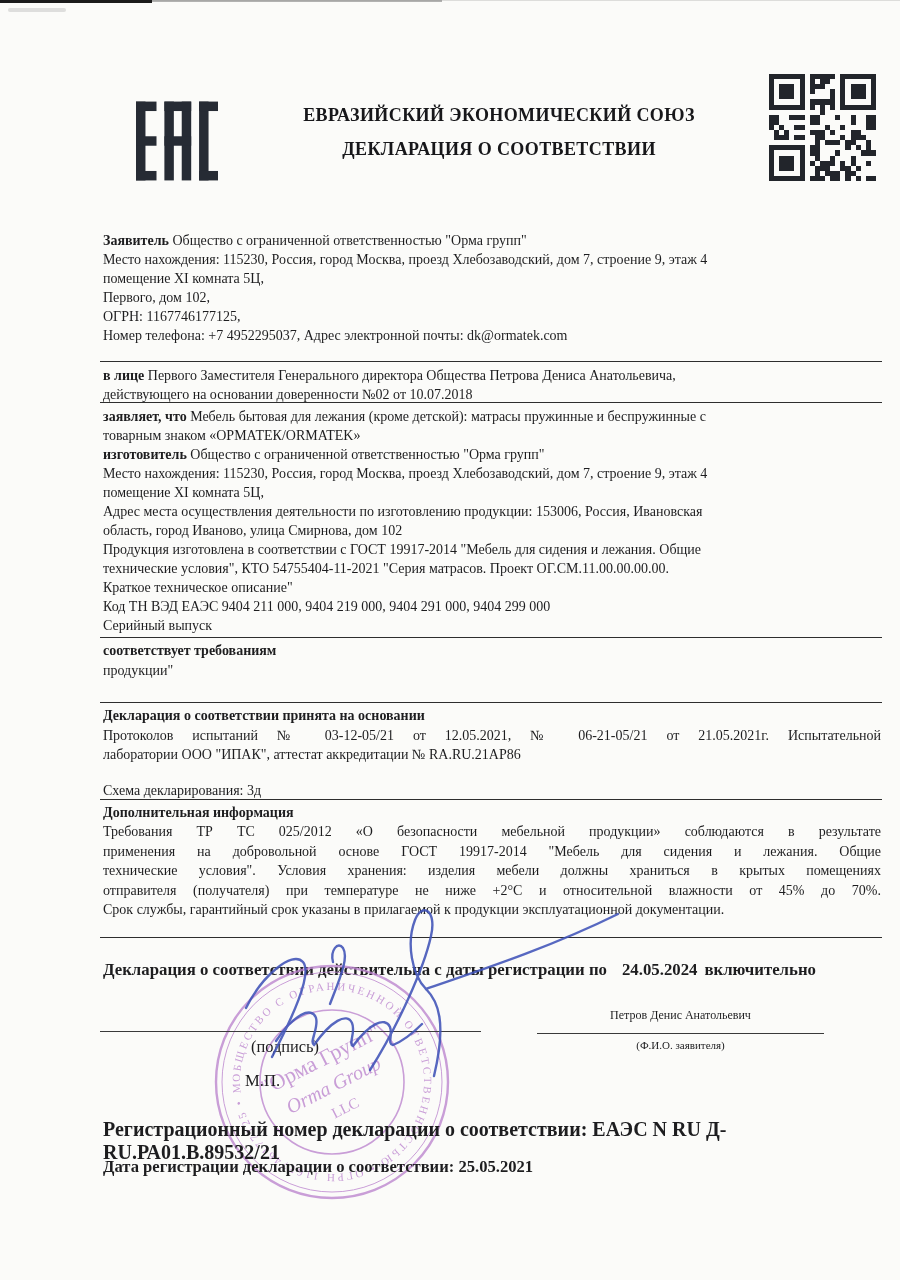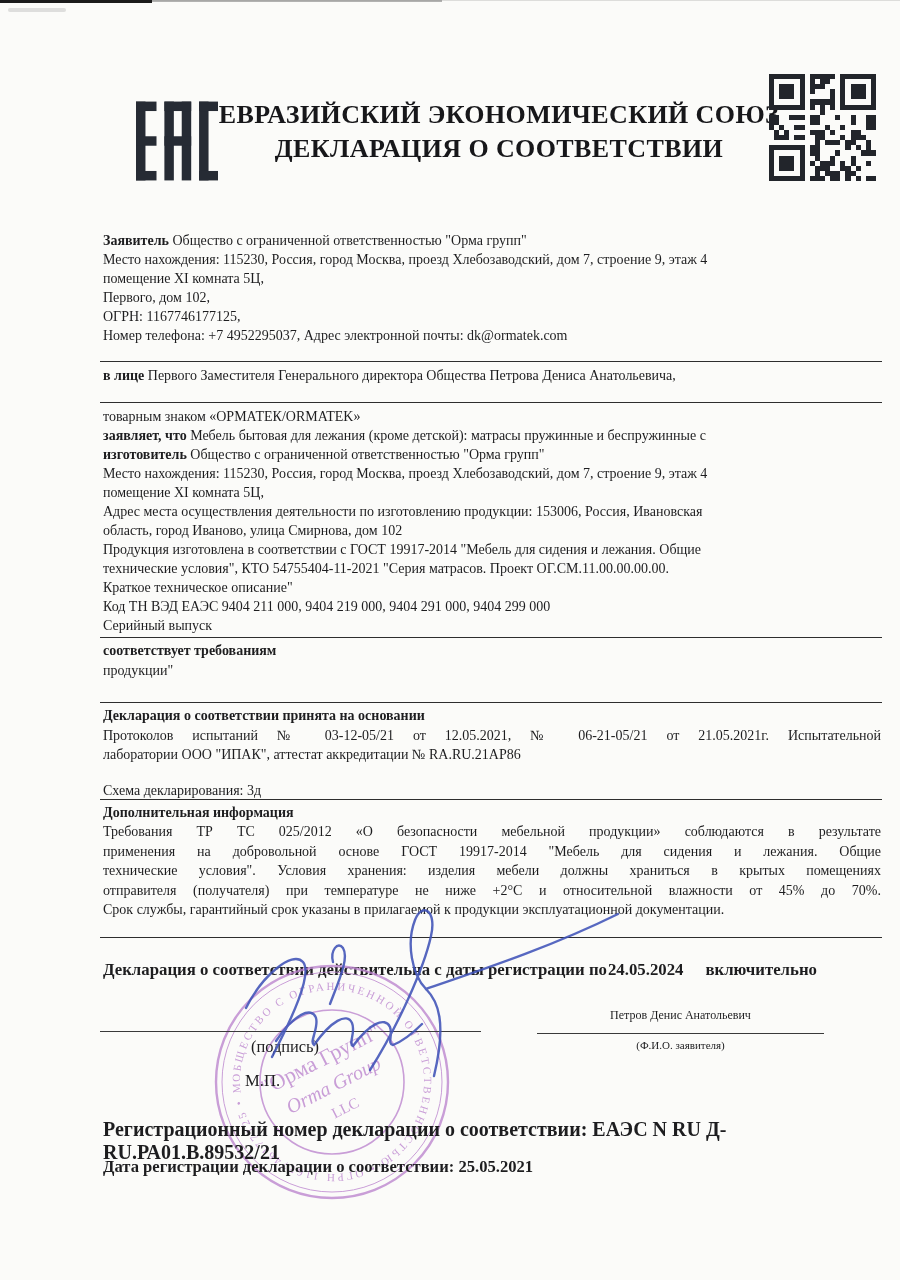--- a/index.html
+++ b/index.html
@@ -10,34 +10,34 @@
   }
   .abs{position:absolute;}
   
   .scan-line-a{left:0;top:0;width:152px;height:3px;background:#1b1b1b;}
   .scan-line-b{left:152px;top:0;width:290px;height:2px;background:#8a8a8a;opacity:.65;}
   .scan-line-c{left:0;top:0;width:900px;height:1px;background:#c9c9c6;opacity:.6;}
   .scan-smudge{left:8px;top:8px;width:58px;height:4px;background:#9a9a9a;opacity:.3;border-radius:2px;}
   
   .eac-logo{left:136px;top:96px;width:82px;height:90px;}
   .doc-title{left:216px;top:98px;width:566px;text-align:center;
-    font-weight:bold;font-size:26px;line-height:34px;letter-spacing:.4px;color:#17171a;}
+    font-weight:bold;font-size:18px;line-height:34px;letter-spacing:.4px;color:#17171a;}
   .qr{left:769px;top:74px;width:107px;height:107px;}
   
   .blk{position:absolute;left:103px;width:778px;font-size:14px;line-height:19px;}
   .blk .ln{min-height:19px;}
   .lead{font-weight:bold;}
   .h{font-weight:bold;}
   .jpar .ln{text-align:justify;text-align-last:justify;}
   .jpar .ln:last-child{text-align-last:left;}
   .rule{position:absolute;left:100px;width:782px;border-top:1.7px solid #2e2e2e;height:0;}
   
   .validity{left:103px;top:960px;width:778px;font-weight:bold;font-size:16.8px;}
-  .validity .vdate{margin-left:1px;}
-  .validity .vsuf{margin-left:22px;}
+  .validity .vdate{margin-left:15px;}
+  .validity .vsuf{margin-left:7px;}
   
   .sig-line-left{left:100px;top:1031px;width:381px;border-top:1.8px solid #3a3a3a;height:0;}
   .sig-line-right{left:537px;top:1033px;width:287px;border-top:1.8px solid #3a3a3a;height:0;}
   .sig-caption{left:180px;top:1037px;width:210px;text-align:center;font-size:16.4px;}
   .fio-name{left:537px;top:1008px;width:287px;text-align:center;font-size:12px;}
   .fio-caption{left:537px;top:1039px;width:287px;text-align:center;font-size:11px;}
   .mp{left:245px;top:1071px;font-size:16.6px;}
   .stamp{left:202px;top:952px;width:260px;height:260px;opacity:.8;}
   .signature{left:190px;top:880px;width:470px;height:210px;}
   
@@ -302,27 +302,28 @@
     <div class="ln"><b class="lead"></b><span>помещение XI комната 5Ц,</span></div>
     <div class="ln"><b class="lead"></b><span>Первого, дом 102,</span></div>
     <div class="ln"><b class="lead"></b><span>ОГРН: 1167746177125,</span></div>
     <div class="ln"><b class="lead"></b><span>Номер телефона: +7 4952295037, Адрес электронной почты: dk@ormatek.com</span></div>
   </div>
 
 <div class="rule" style="top:361px"></div>
 
 <div class="blk" style="top:366px">
     <div class="ln"><b class="lead">в лице</b><span> Первого Заместителя Генерального директора Общества Петрова Дениса Анатольевича,</span></div>
+    <div class="ln"><b class="lead"></b><span>действующего на основании доверенности №02 от 10.07.2018</span></div>
   </div>
 
 <div class="rule" style="top:402px"></div>
 
 <div class="blk" style="top:407px">
+    <div class="ln"><b class="lead">заявляет, что</b><span> Мебель бытовая для лежания (кроме детской): матрасы пружинные и беспружинные с</span></div>
     <div class="ln"><b class="lead"></b><span>товарным знаком «ОРМАТЕК/ORMATEK»</span></div>
-    <div class="ln"><b class="lead">заявляет, что</b><span> Мебель бытовая для лежания (кроме детской): матрасы пружинные и беспружинные с</span></div>
     <div class="ln"><b class="lead">изготовитель</b><span> Общество с ограниченной ответственностью "Орма групп"</span></div>
     <div class="ln"><b class="lead"></b><span>Место нахождения: 115230, Россия, город Москва, проезд Хлебозаводский, дом 7, строение 9, этаж 4</span></div>
     <div class="ln"><b class="lead"></b><span>помещение XI комната 5Ц,</span></div>
     <div class="ln"><b class="lead"></b><span>Адрес места осуществления деятельности по изготовлению продукции: 153006, Россия, Ивановская</span></div>
     <div class="ln"><b class="lead"></b><span>область, город Иваново, улица Смирнова, дом 102</span></div>
     <div class="ln"><b class="lead"></b><span>Продукция изготовлена в соответствии с ГОСТ 19917-2014 "Мебель для сидения и лежания. Общие</span></div>
     <div class="ln"><b class="lead"></b><span>технические условия", КТО 54755404-11-2021 "Серия  матрасов. Проект ОГ.СМ.11.00.00.00.00.</span></div>
     <div class="ln"><b class="lead"></b><span>Краткое техническое описание"</span></div>
     <div class="ln"><b class="lead"></b><span>Код ТН ВЭД ЕАЭС 9404 211 000, 9404 219 000, 9404 291 000, 9404 299 000</span></div>
     <div class="ln"><b class="lead"></b><span>Серийный выпуск</span></div>

